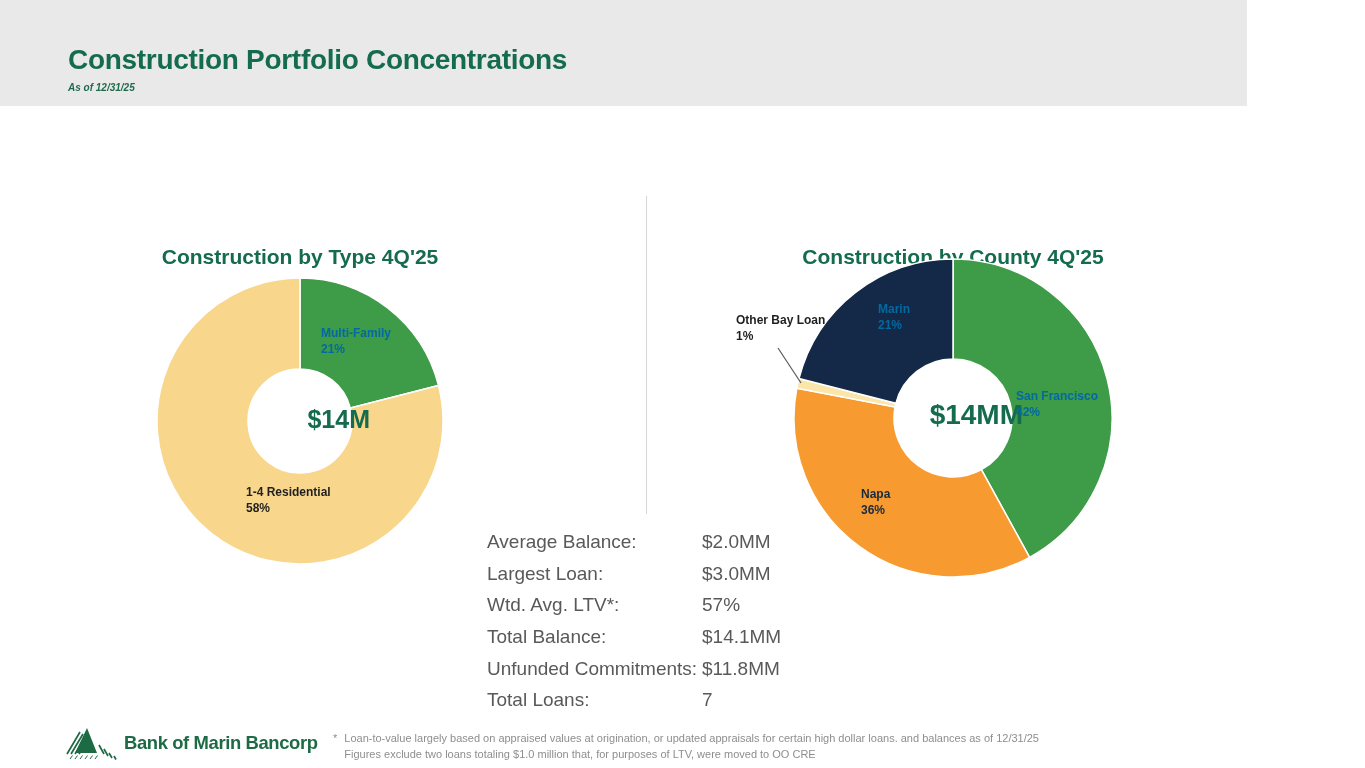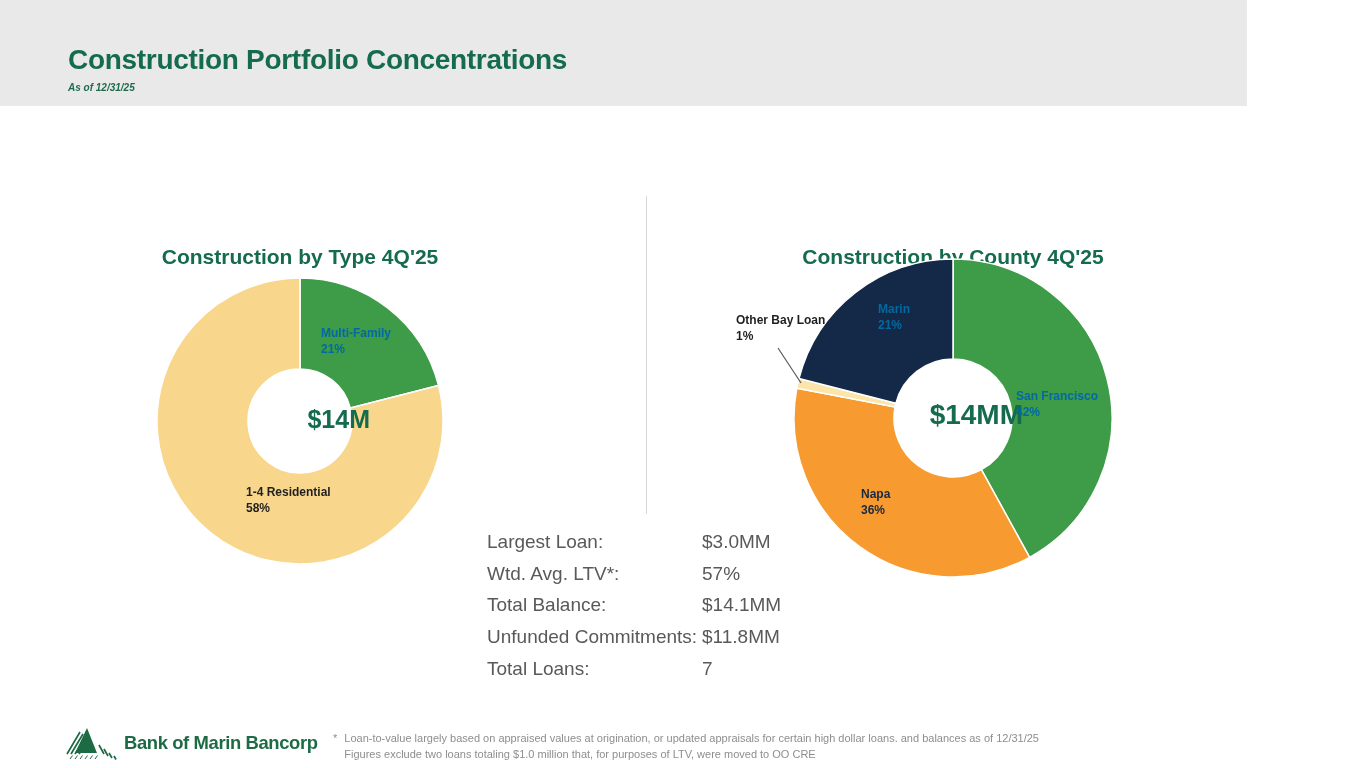--- a/index.html
+++ b/index.html
@@ -107,20 +107,24 @@
   <div class="slice-label lbl-dark lbl-otherbayarea">
     <div>Other Bay Loan</div>
     <div>1%</div>
   </div>
   <svg class="leader-line" width="40" height="45" viewBox="0 0 40 45">
     <line x1="8" y1="4" x2="31" y2="39" stroke="#595959" stroke-width="1.2"></line>
   </svg>
 
   <div class="stats" id="stats-list">
       <div class="stat-row">
+        <span class="stat-label">Average Balance:</span>
+        <span class="stat-value">$2.0MM</span>
+      </div>
+      <div class="stat-row">
         <span class="stat-label">Largest Loan:</span>
         <span class="stat-value">$3.0MM</span>
       </div>
       <div class="stat-row">
         <span class="stat-label">Wtd. Avg. LTV*:</span>
         <span class="stat-value">57%</span>
       </div>
       <div class="stat-row">
         <span class="stat-label">Total Balance:</span>
         <span class="stat-value">$14.1MM</span>

